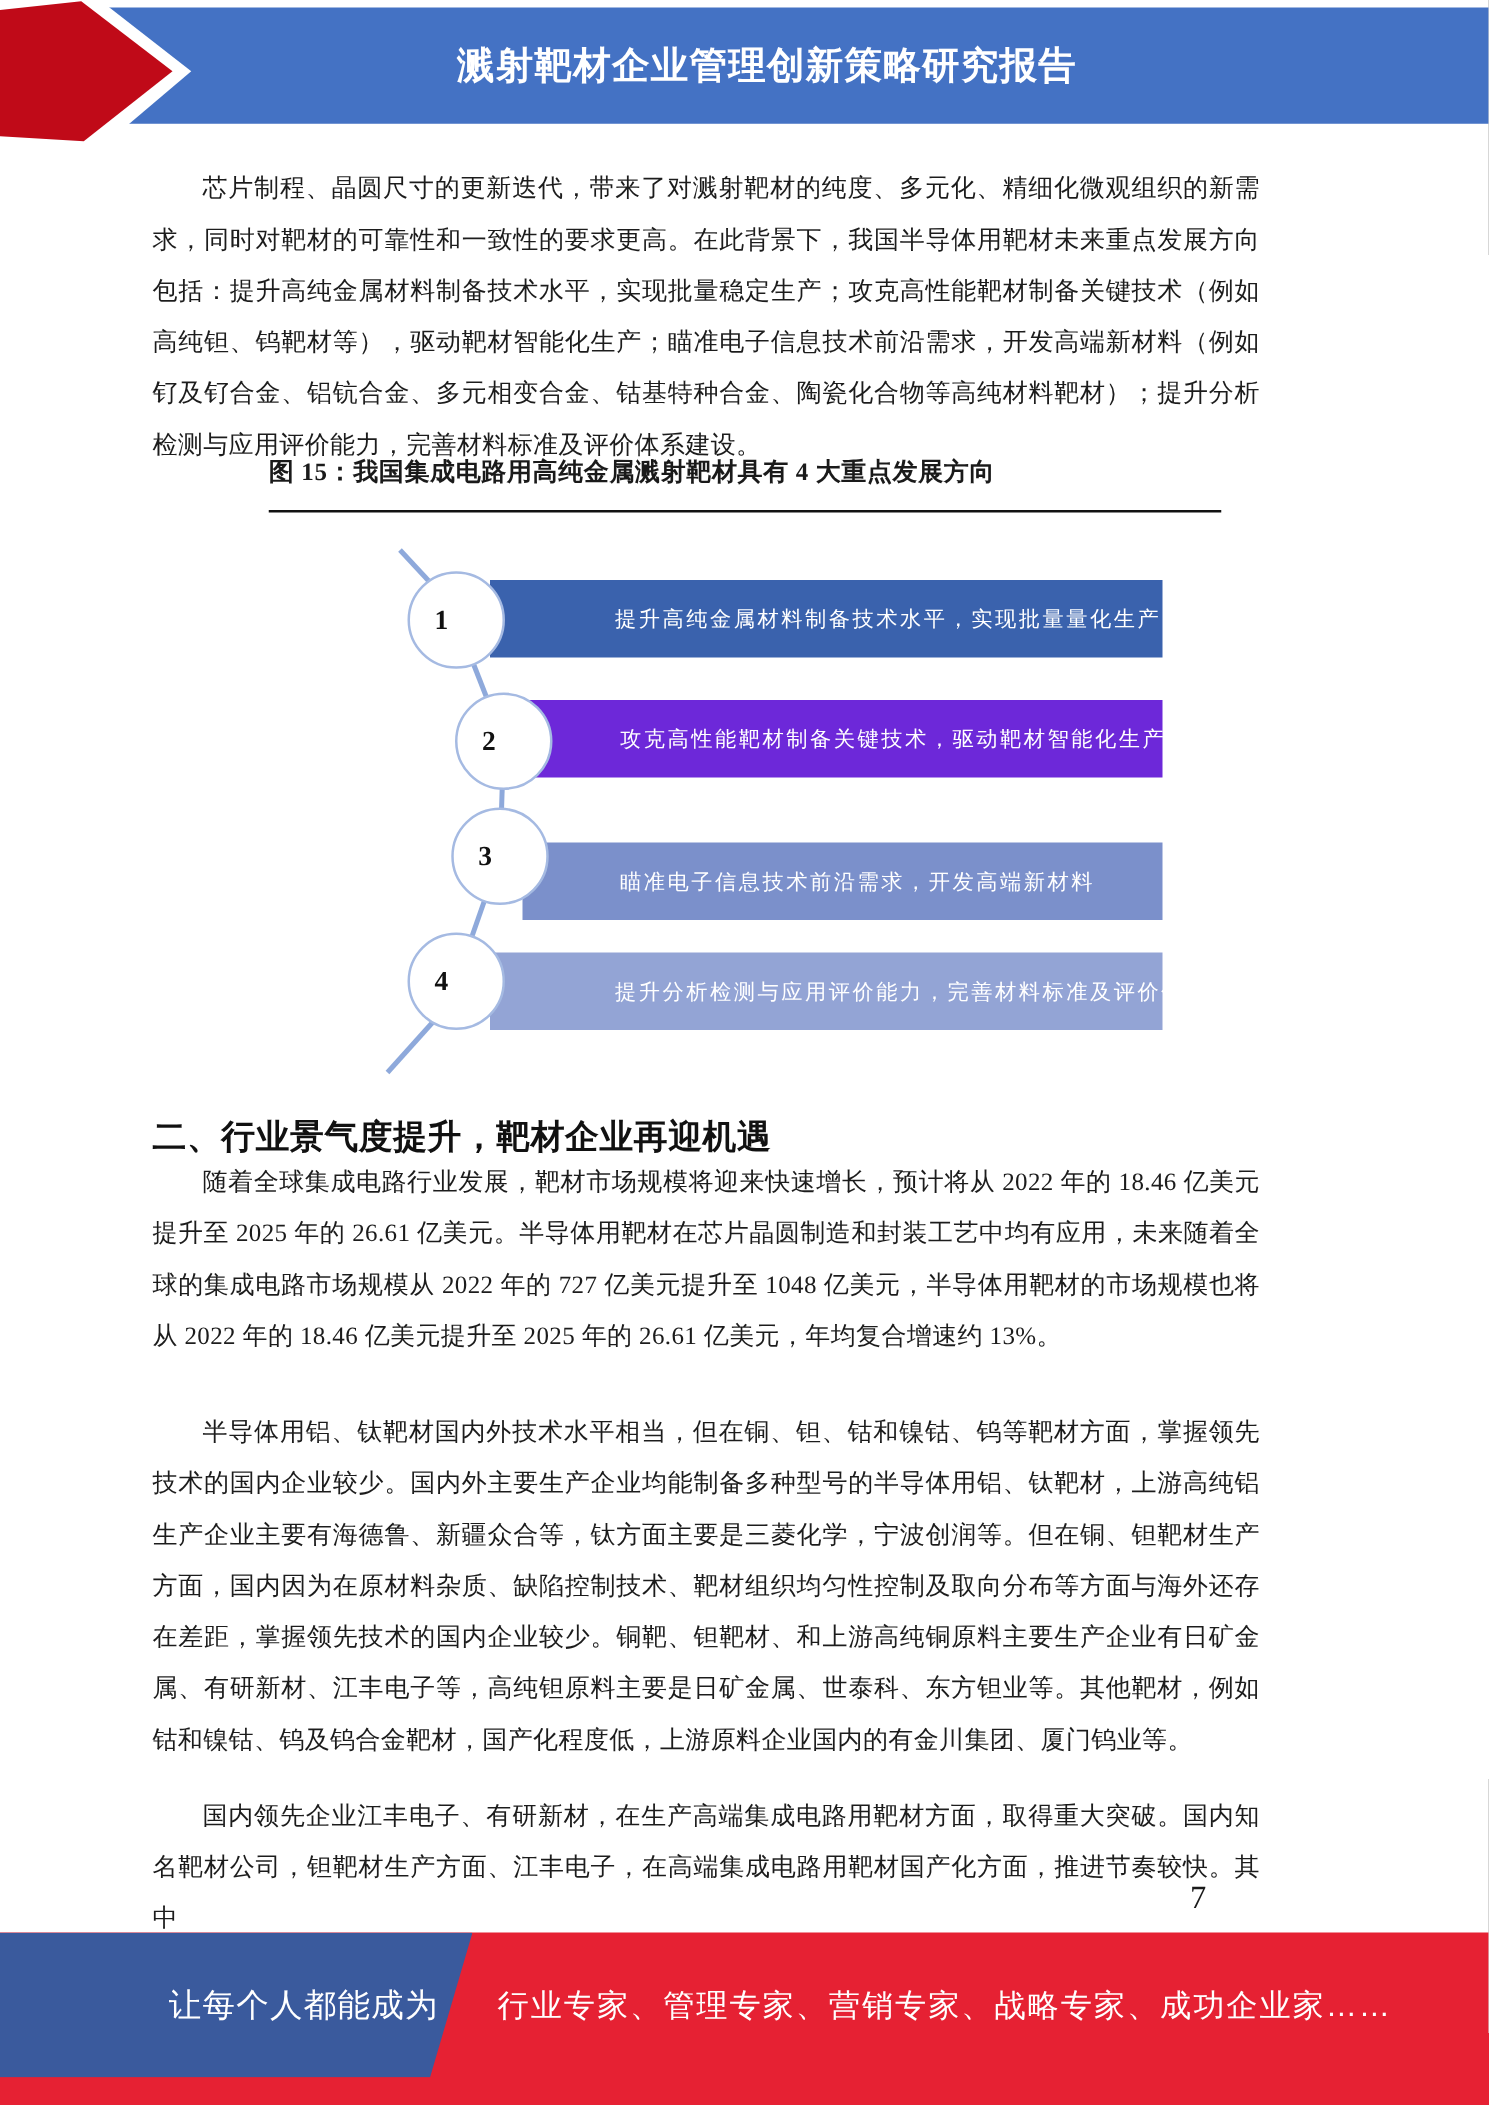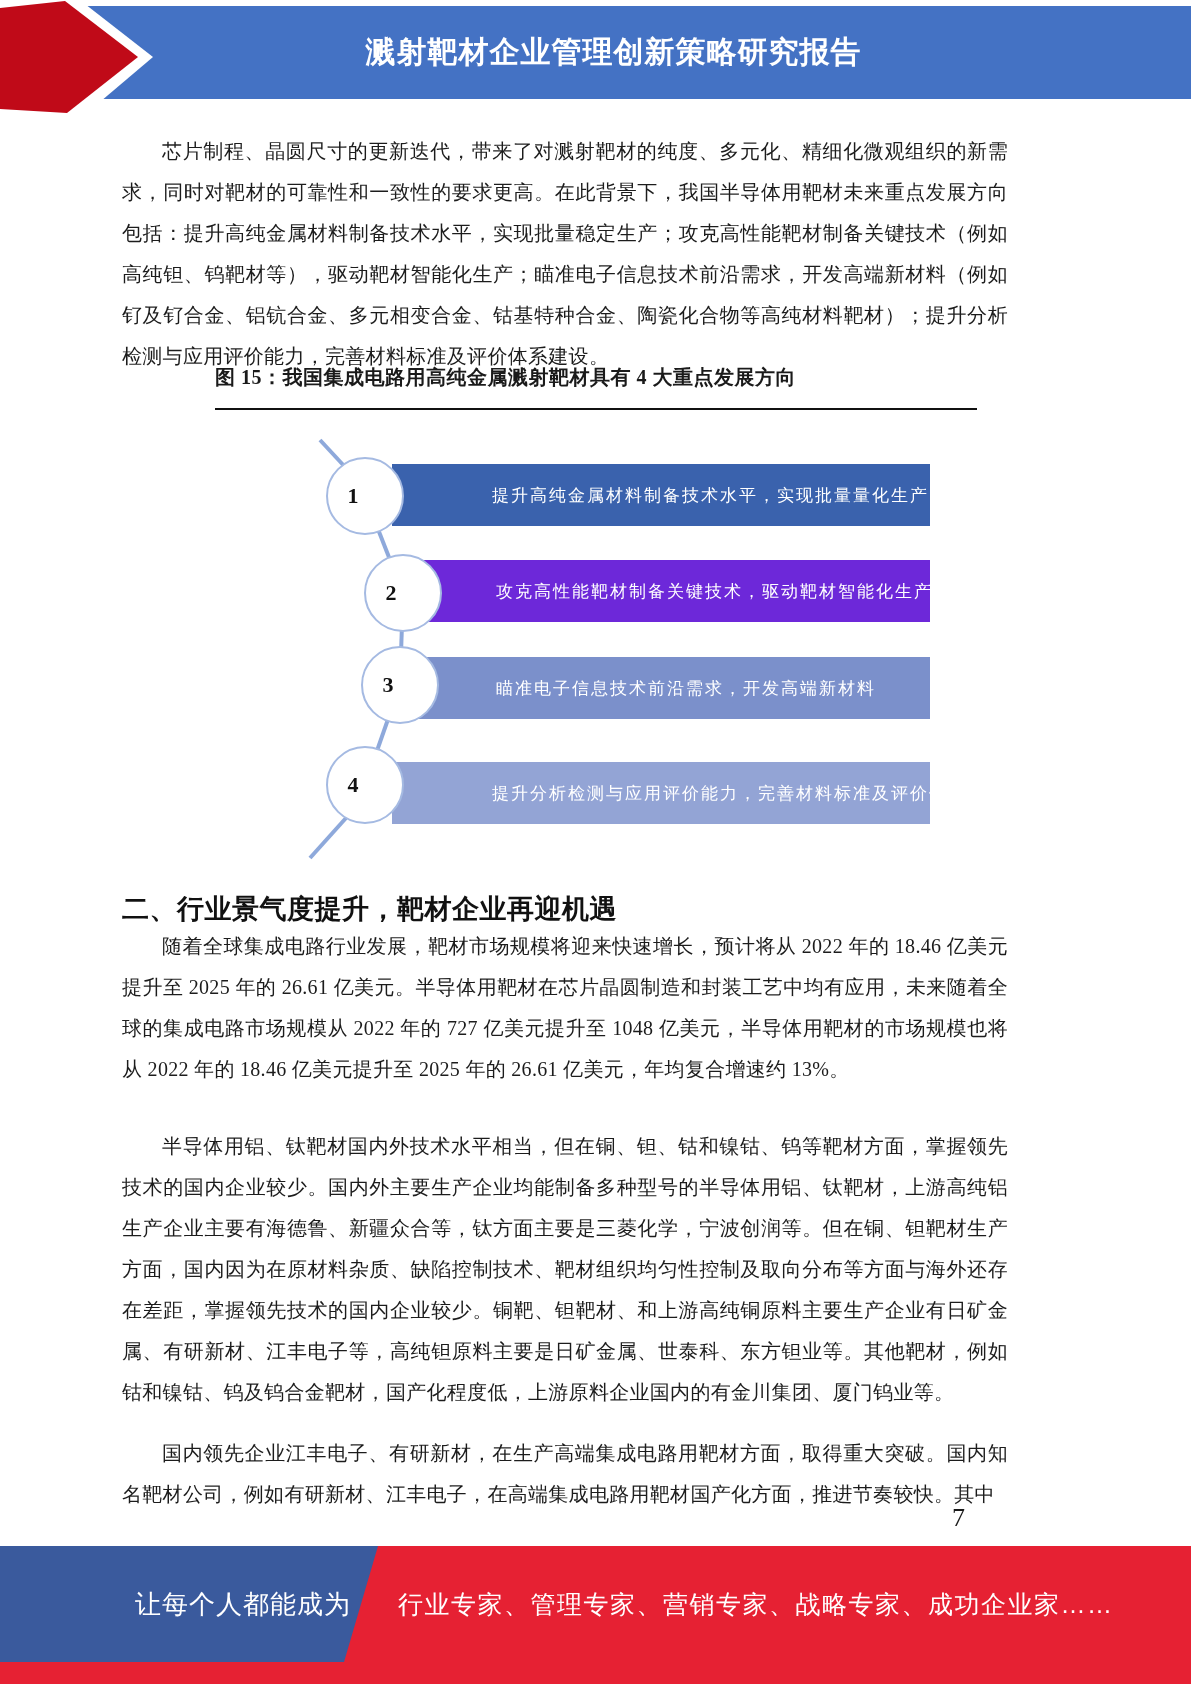--- a/index.html
+++ b/index.html
@@ -46,21 +46,21 @@
   .fig-lines{position:absolute;top:0;left:0;}
   .fig-bar{
     position:absolute;height:62px;
     display:flex;align-items:center;
     color:#ffffff;font-size:17px;letter-spacing:2px;
     padding-left:0;
   }
   .fig-bar span{padding-left:100px;white-space:nowrap;}
   .bar-0{top:32px;left:92px;width:538px;align-items:center;}
   .bar-1{top:128px;left:118px;width:512px;}
-  .bar-2{top:225px;left:118px;width:512px;}
+  .bar-2{top:242px;left:118px;width:512px;}
   .bar-3{top:330px;left:92px;width:538px;}
   .bar-1 span,.bar-2 span{padding-left:78px;}
   .fig-circle{
     position:absolute;width:78px;height:78px;border-radius:50%;
     background:#ffffff;border:2px solid #a5bae2;
     box-sizing:border-box;
     display:flex;align-items:center;justify-content:center;
     font-size:22px;font-weight:bold;color:#111111;
   }
   .fig-circle b{transform:translateX(-12px);font-weight:bold;}
@@ -154,21 +154,21 @@
       </div>
     <div class="fig-circle circ-3">
         <b>4</b>
       </div>
   </div>
 
   <div class="section-heading">二、行业景气度提升，靶材企业再迎机遇</div>
 
   <div class="para p2">随着全球集成电路行业发展，靶材市场规模将迎来快速增长，预计将从 2022 年的 18.46 亿美元提升至 2025 年的 26.61 亿美元。半导体用靶材在芯片晶圆制造和封装工艺中均有应用，未来随着全球的集成电路市场规模从 2022 年的 727 亿美元提升至 1048 亿美元，半导体用靶材的市场规模也将从 2022 年的 18.46 亿美元提升至 2025 年的 26.61 亿美元，年均复合增速约 13%。</div>
   <div class="para p3">半导体用铝、钛靶材国内外技术水平相当，但在铜、钽、钴和镍钴、钨等靶材方面，掌握领先技术的国内企业较少。国内外主要生产企业均能制备多种型号的半导体用铝、钛靶材，上游高纯铝生产企业主要有海德鲁、新疆众合等，钛方面主要是三菱化学，宁波创润等。但在铜、钽靶材生产方面，国内因为在原材料杂质、缺陷控制技术、靶材组织均匀性控制及取向分布等方面与海外还存在差距，掌握领先技术的国内企业较少。铜靶、钽靶材、和上游高纯铜原料主要生产企业有日矿金属、有研新材、江丰电子等，高纯钽原料主要是日矿金属、世泰科、东方钽业等。其他靶材，例如钴和镍钴、钨及钨合金靶材，国产化程度低，上游原料企业国内的有金川集团、厦门钨业等。</div>
-  <div class="para p4">国内领先企业江丰电子、有研新材，在生产高端集成电路用靶材方面，取得重大突破。国内知名靶材公司，例如有研新材、江丰电子，在高端集成电路用靶材国产化方面，推进节奏较快。其中</div>
+  <div class="para p4">国内领先企业江丰电子、有研新材，在生产高端集成电路用靶材方面，取得重大突破。国内知名靶材公司，钽靶材生产方面、江丰电子，在高端集成电路用靶材国产化方面，推进节奏较快。其中</div>
 
   <div class="page-number">7</div>
 
   <div class="footer" style="background: rgb(230, 33, 51);">
     <div class="footer-blue" style="background: rgb(58, 90, 157);"></div>
     <div class="footer-left-text">让每个人都能成为</div>
     <div class="footer-right-text">行业专家、管理专家、营销专家、战略专家、成功企业家……</div>
   </div>
 
 </div>

